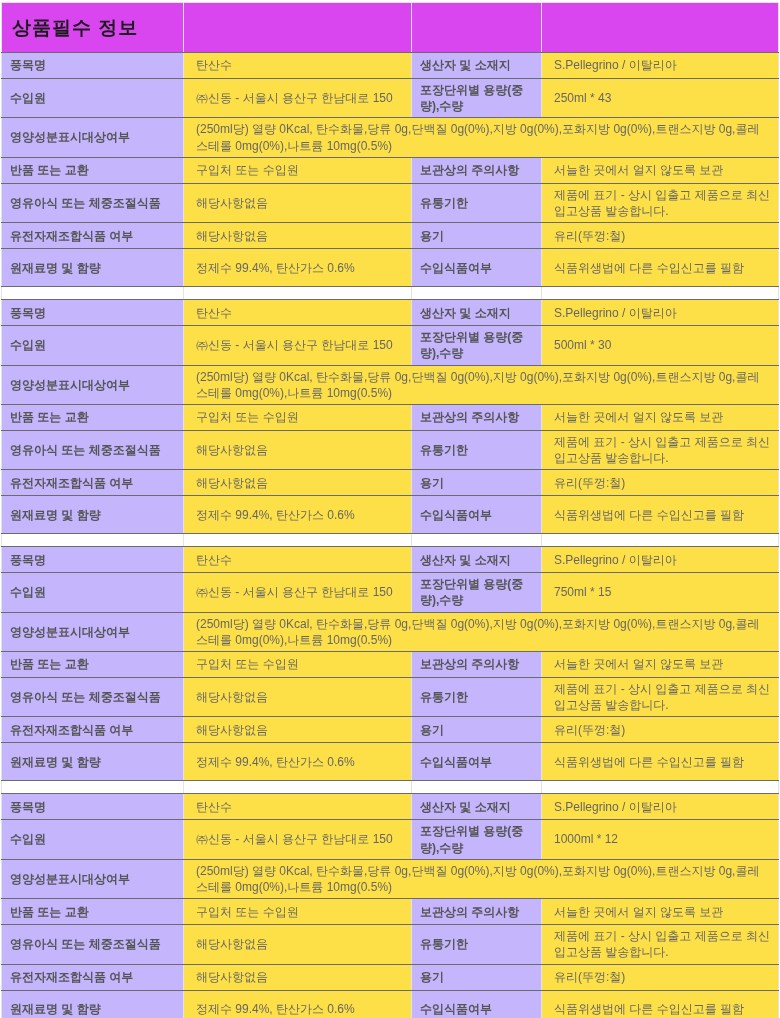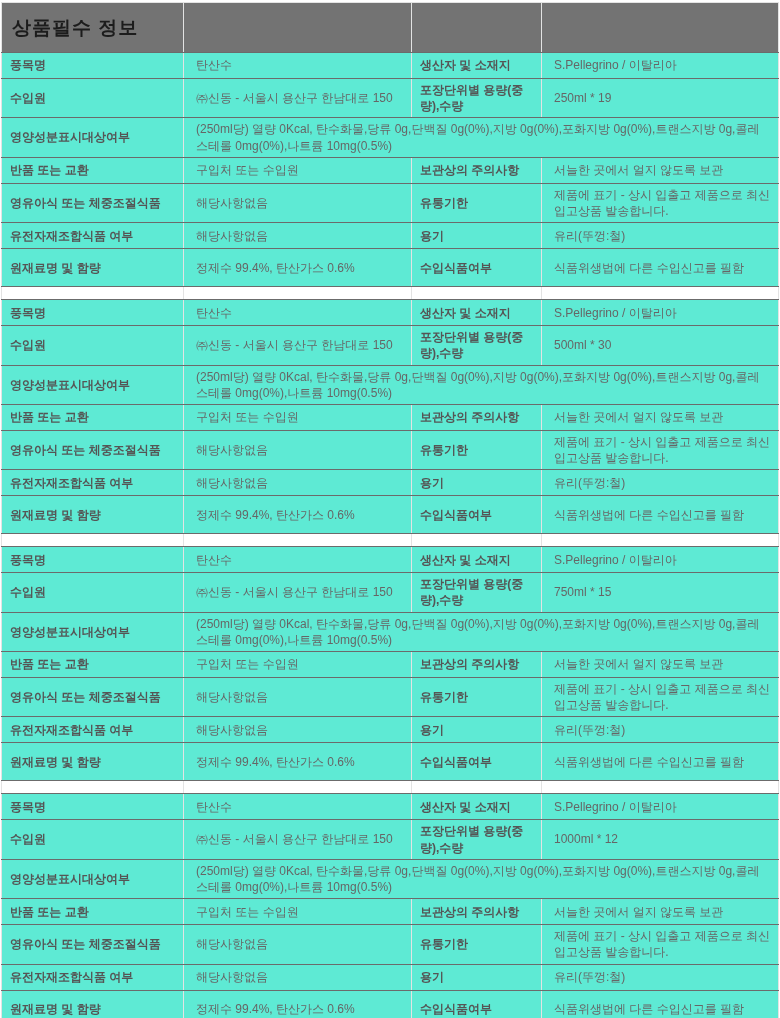--- a/index.html
+++ b/index.html
@@ -15,26 +15,26 @@
     font-size:12px;
     line-height:1.35;
     text-align:left;
     vertical-align:middle;
     word-break:break-all;
     padding:3px 8px;
     color:#666666;
     font-weight:normal;
     overflow:hidden;
   }
-  th.field-label{background:#5eead4;color:#555555;font-weight:bold;padding-left:8px;}
-  td.field-value{color:#666666;padding-left:12px;background:#5eead4;}
+  th.field-label{background:#c4b5fd;color:#555555;font-weight:bold;padding-left:8px;}
+  td.field-value{color:#666666;padding-left:12px;background:#fde047;}
   tr.h-std td, tr.h-std th{height:26px;}
   tr.h-med td, tr.h-med th{height:30px;}
   tr.h-tall td, tr.h-tall th{height:38px;}
-  .title-row td{border-top:1px solid #e3e3e3;border-bottom:1px solid #6b6b6b;background:#737373;height:50px;}
+  .title-row td{border-top:1px solid #e3e3e3;border-bottom:1px solid #6b6b6b;background:#d946ef;height:50px;}
   .title-cell{font-size:19px;font-weight:bold;color:#1c1c1c;letter-spacing:1px;padding-left:10px;word-break:keep-all;}
   .sep-row td{height:13px;border-top:1px solid #6b6b6b;border-bottom:1px solid #6b6b6b;background:#ffffff;padding:0;}
   tbody:last-child tr.sep-row:last-child td{border-bottom:none;}
 </style>
 </head>
 <body>
 
 <div class="wrap">
   <table>
     <colgroup>
@@ -55,21 +55,21 @@
         <tr class="h-std">
           <th class="field-label">풍목명</th>
           <td class="field-value">탄산수</td>
           <th class="field-label">생산자 및 소재지</th>
           <td class="field-value">S.Pellegrino / 이탈리아</td>
         </tr>
         <tr class="h-med">
           <th class="field-label">수입원</th>
           <td class="field-value">㈜신동 - 서울시 용산구 한남대로 150</td>
           <th class="field-label">포장단위별 용량(중량),수량</th>
-          <td class="field-value">250ml * 19</td>
+          <td class="field-value">250ml * 43</td>
         </tr>
         <tr class="h-tall">
           <th class="field-label">영양성분표시대상여부</th>
           <td class="field-value span-value" colspan="3">(250ml당) 열량 0Kcal, 탄수화물,당류 0g,단백질 0g(0%),지방 0g(0%),포화지방 0g(0%),트랜스지방 0g,콜레스테롤 0mg(0%),나트륨 10mg(0.5%)</td>
         </tr>
         <tr class="h-std">
           <th class="field-label">반품 또는 교환</th>
           <td class="field-value">구입처 또는 수입원</td>
           <th class="field-label">보관상의 주의사항</th>
           <td class="field-value">서늘한 곳에서 얼지 않도록 보관</td>

